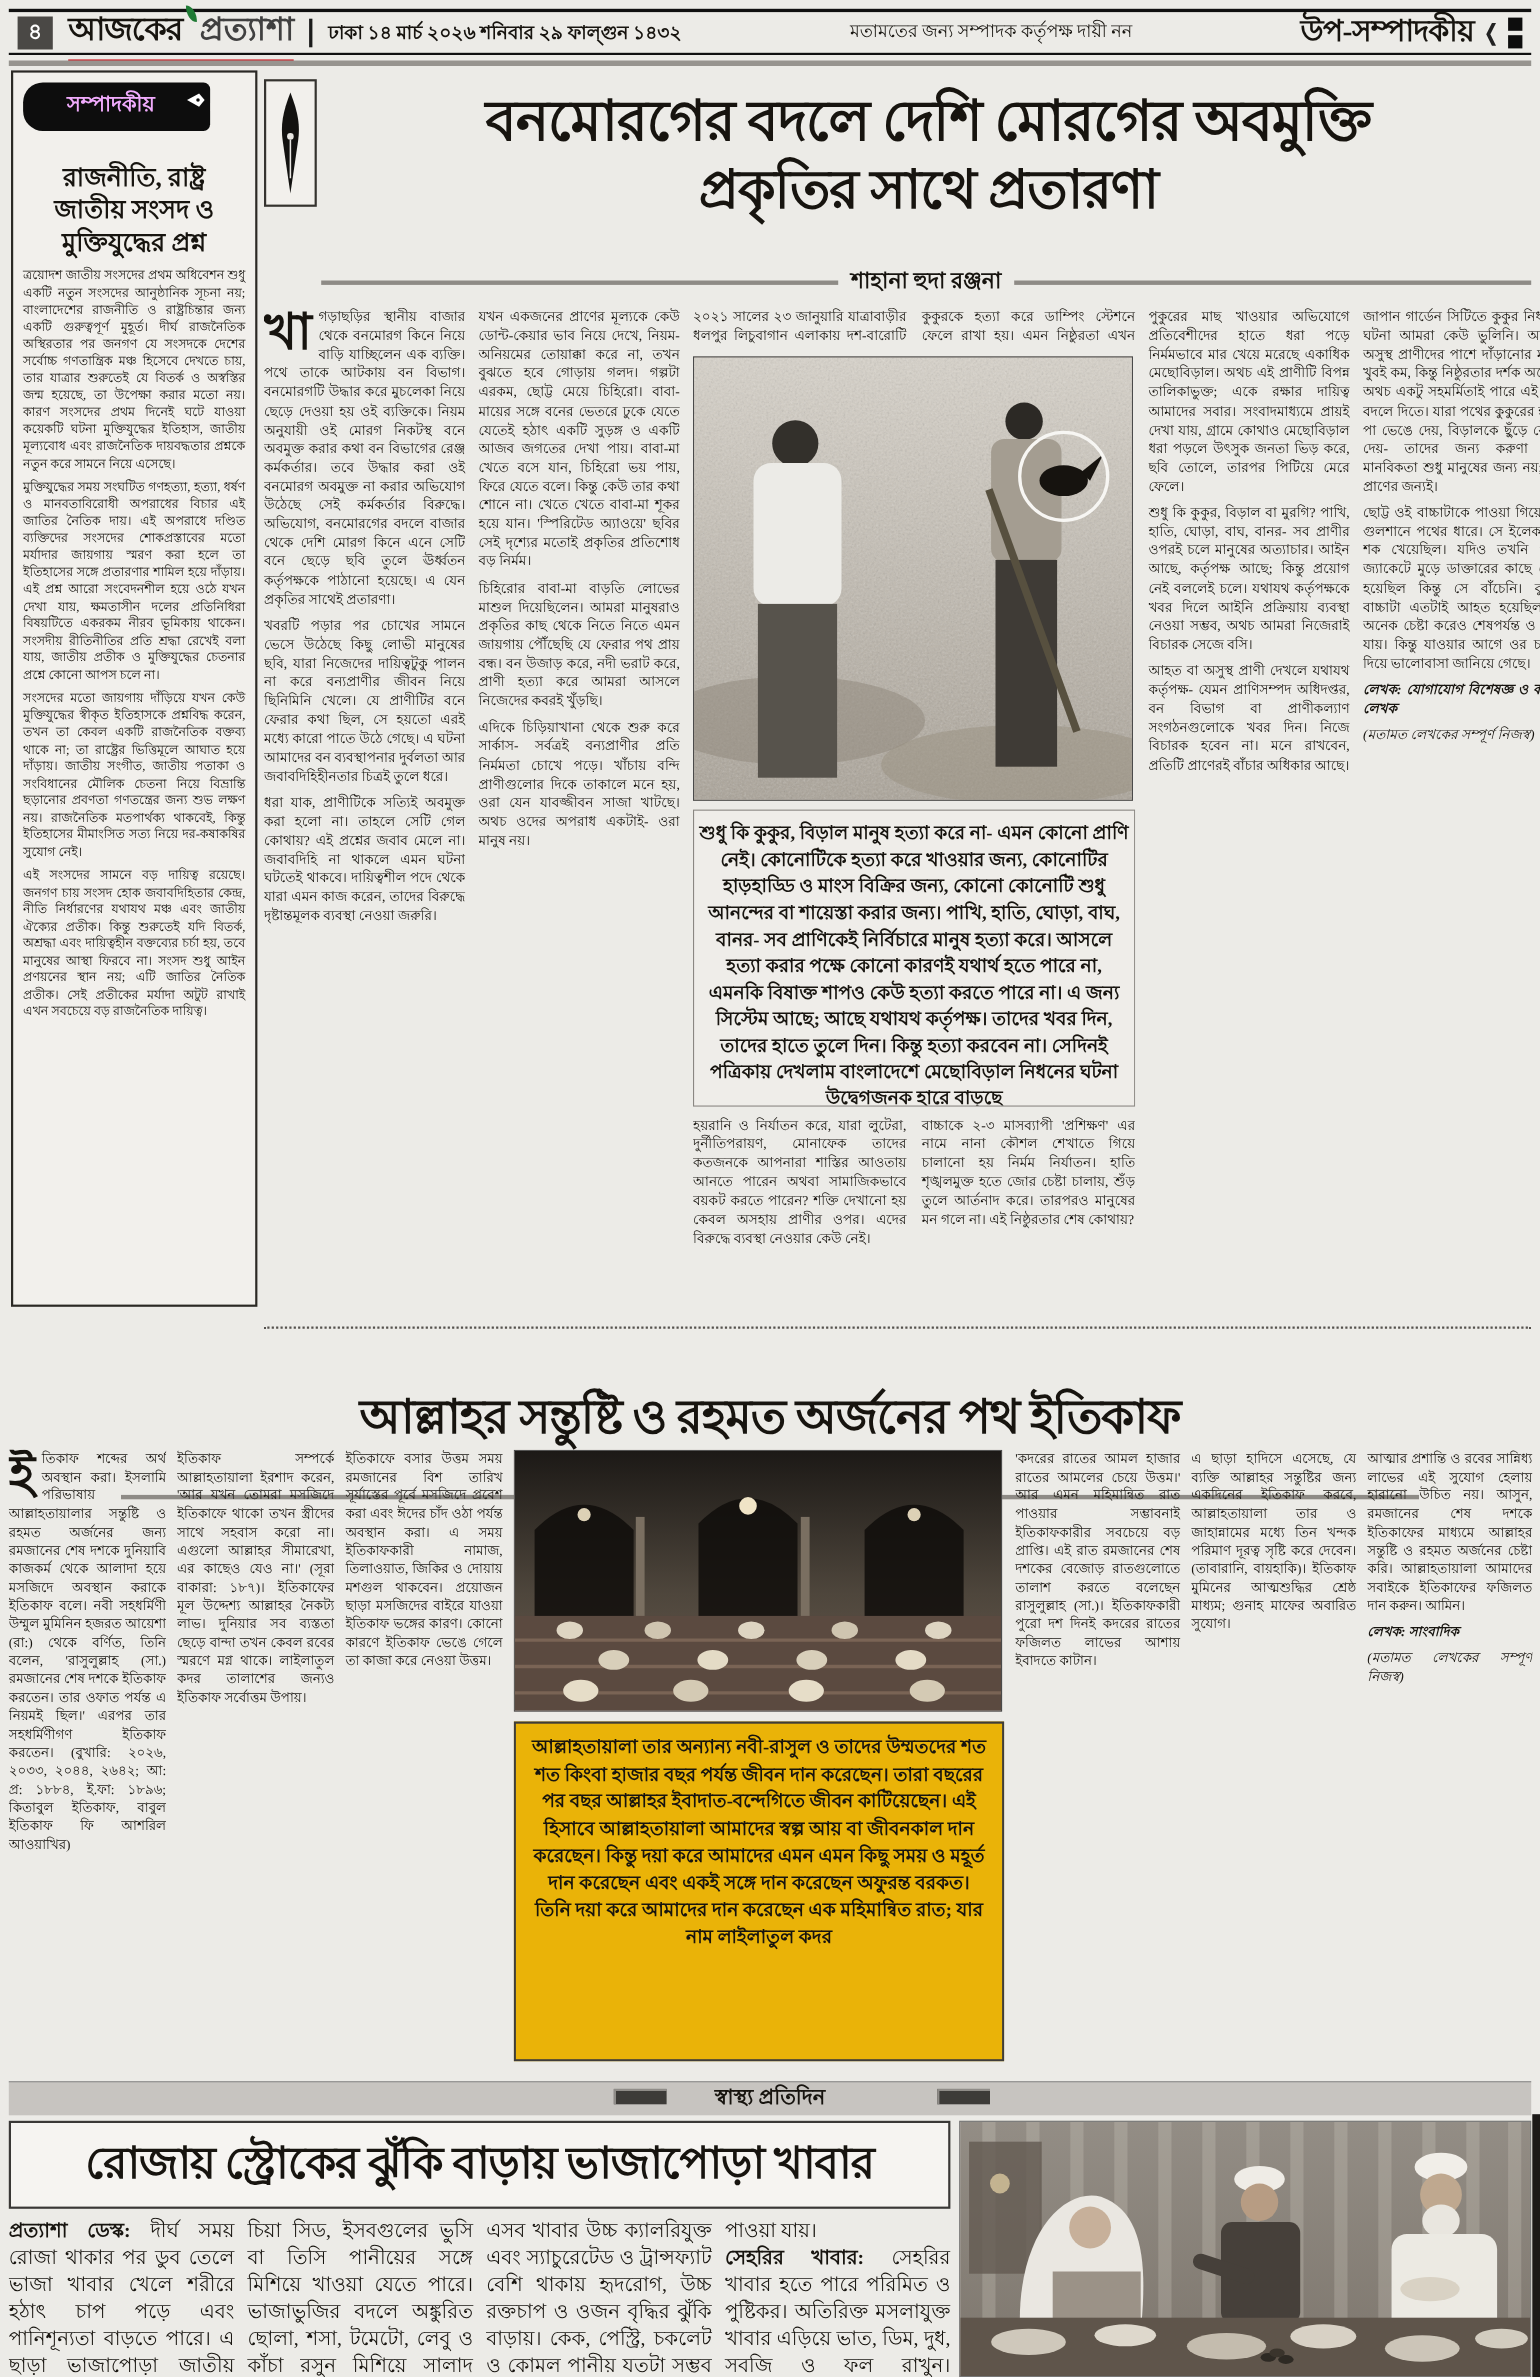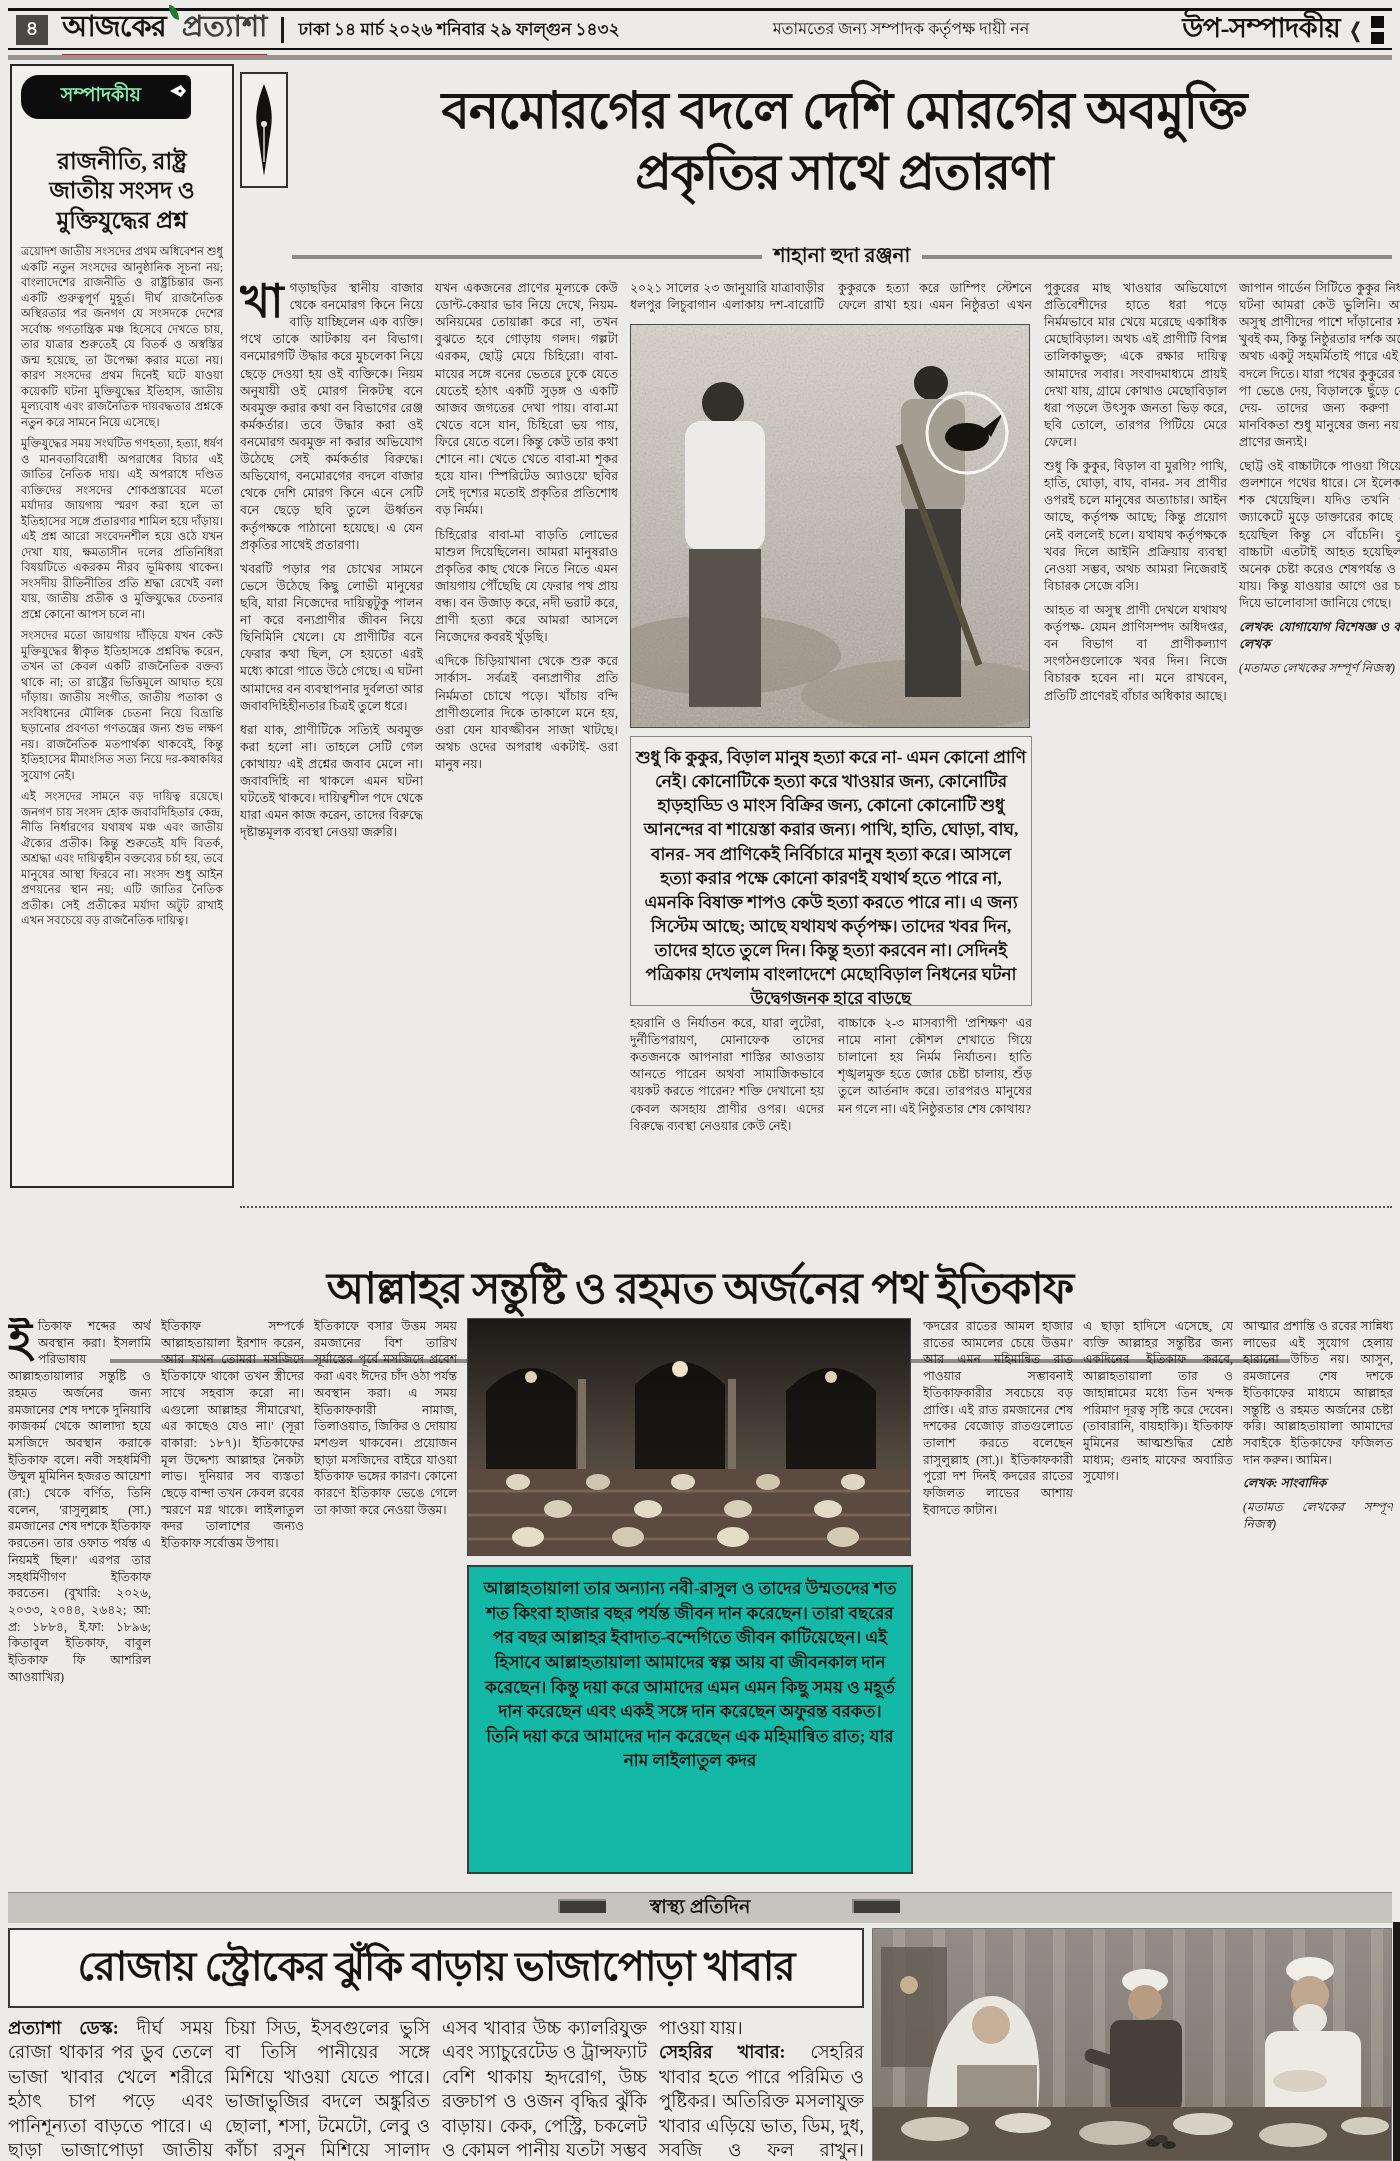--- a/index.html
+++ b/index.html
@@ -25,21 +25,21 @@
   .dateline { font-size:17px; font-weight:700; white-space:nowrap; }
   .disclaimer { font-size:16px; margin-left:auto; white-space:nowrap; }
   .section-wrap { margin-left:auto; display:flex; align-items:center; gap:7px; flex:0 0 auto;}
   .section-title { font-size:27px; font-weight:900; letter-spacing:-0.5px; }
   .angle { font-size:20px; font-weight:bold; color:#222; }
   .blocks { display:flex; flex-direction:column; gap:4px; }
   .blocks i { width:13px; height:12px; background:#0d0d0d; display:block; }
   
   .editorial { position:absolute; left:10px; top:64px; width:224px; height:1124px;
     border:2px solid #2b2925; background:#f2f0ec; padding:9px 9px; box-sizing:border-box; overflow:hidden; }
-  .ed-banner { position:relative; background:#0d0d0d; color:#86efac; border-radius:18px 6px 6px 18px;
+  .ed-banner { position:relative; background:#0d0d0d; color:#f0abfc; border-radius:18px 6px 6px 18px;
     padding:5px 24px 7px 14px; width:84%; box-sizing:border-box; font-size:19px; font-weight:800; text-align:center; }
   .ed-banner svg { position:absolute; right:4px; top:8px; }
   .ed-head { text-align:center; font-size:23px; font-weight:800; line-height:1.28; margin:28px 0 9px; }
   .editorial p { font-size:11.4px; line-height:1.36; text-align:justify; margin:0 0 6px; }
   
   .pen-box { position:absolute; left:240px; top:72px; width:48px; height:116px; border:2px solid #35332f;
     background:#f2f0ec; display:flex; align-items:center; justify-content:center; box-sizing:border-box;}
   
   .main-head { position:absolute; left:296px; top:56px; width:1096px; text-align:center; font-weight:900; letter-spacing:-1px;}
   .main-head .l1 { font-size:51px; line-height:1.35; }
@@ -68,21 +68,21 @@
   .second-head { position:absolute; left:10px; top:1220px; width:1380px; text-align:center;
     font-size:43px; font-weight:900; letter-spacing:-1px; }
   #byline2 { left:110px; top:1345px; width:1180px; }
   #byline2 .name { font-size:18px; }
   .sec-body { position:absolute; left:8px; top:1318px; width:1384px; height:556px; display:flex; gap:10px; }
   .scol { flex:0 0 auto; width:143px; overflow:hidden; font-size:12.2px; line-height:1.37; text-align:justify; }
   .scol.r { width:150px; }
   .smid { flex:0 0 auto; width:446px; display:flex; flex-direction:column; overflow:hidden; }
   .photo2 { width:444px; height:238px; }
   .pullquote2 { border:2px solid #3f3d3a; margin-top:9px; padding:10px 14px; font-size:17px; font-weight:700;
-    line-height:1.45; text-align:center; background:#14b8a6; flex:1; overflow:hidden; }
+    line-height:1.45; text-align:center; background:#eab308; flex:1; overflow:hidden; }
   
   .hbar { position:absolute; left:8px; top:1892px; width:1384px; height:30px; background:#c7c4c0;
     border-top:1px solid #8a8a8a; display:flex; align-items:center; justify-content:center; }
   .hbar .label { font-size:19px; font-weight:800; }
   .hblock { position:absolute; top:1899px; width:48px; height:14px; background:#3d3b38;
     box-shadow:inset 2px 2px 0 #8f8c88; }
   .hblock.b1 { left:558px; } .hblock.b2 { left:852px; }
   .hhead { position:absolute; left:8px; top:1928px; width:856px; height:80px; border:2px solid #3a3836;
     background:#f6f4f1; display:flex; align-items:center; justify-content:center; font-size:40px; font-weight:900;
     box-sizing:border-box; letter-spacing:-1px; }

